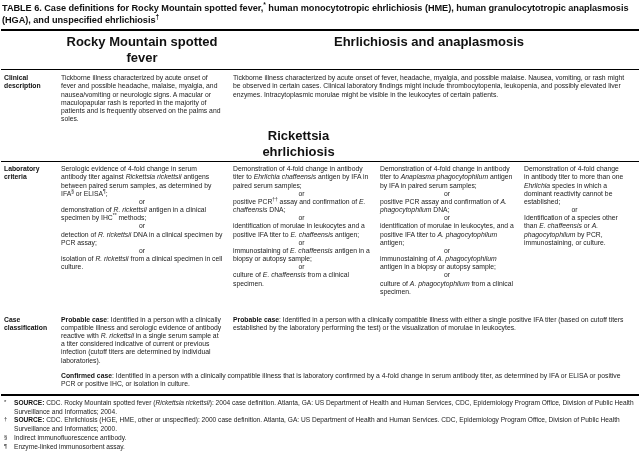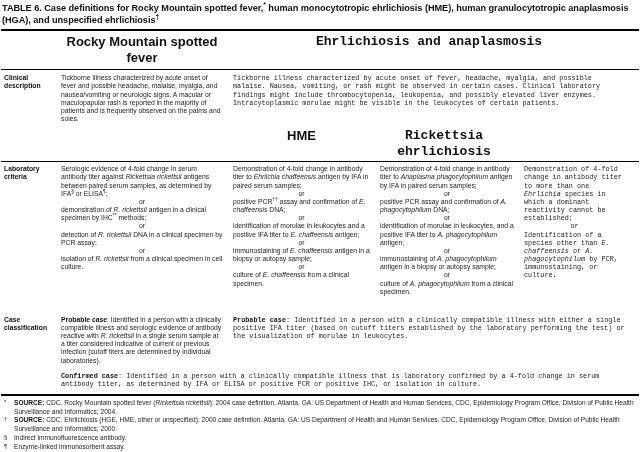--- a/index.html
+++ b/index.html
@@ -18,21 +18,21 @@
   .thin{height:1px;}
   .grid{
     display:grid;
     grid-template-columns:60px 172px 147px 144px 117px;
     box-sizing:border-box;
   }
   .cell{
     box-sizing:border-box;padding-right:10px;
     font-size:6.8px;line-height:1.2;color:#222;
   }
-  .cell:last-child{padding-right:16px;font-family:Liberation Mono, monospace;}
+  .cell:last-child{padding-right:16px;}
   .c1{padding-left:3px;padding-right:4px;}
   .span3{grid-column:3/6;}
   .span4{grid-column:2/6;}
   .ch{font-weight:bold;text-align:center;font-size:13px;color:#111;}
   .head-row{padding:3px 0 4px;}
   .sub-row{padding:3px 0 2px;}
   .rowlabel{font-weight:bold;color:#111;}
   .clinical-row{padding:4px 0 2px;}
   .lab-row{padding:3px 0 6px;}
   .case-row{margin-top:14px;}
@@ -69,21 +69,20 @@
 
   <div class="grid clinical-row">
     <div class="cell c1 rowlabel">Clinical description</div>
     <div class="cell">Tickborne illness characterized by acute onset of fever and possible headache, malaise, myalgia, and nausea/vomiting or neurologic signs. A macular or maculopapular rash is reported in the majority of patients and is frequently observed on the palms and soles.</div>
     <div class="cell span3">Tickborne illness characterized by acute onset of fever, headache, myalgia, and possible malaise. Nausea, vomiting, or rash might be observed in certain cases. Clinical laboratory findings might include thrombocytopenia, leukopenia, and possibly elevated liver enzymes. Intracytoplasmic morulae might be visible in the leukocytes of certain patients.</div>
   </div>
 
   <div class="grid sub-row">
     <div class="cell c1"></div>
     <div class="cell"></div>
-    <div class="cell ch">HME</div>
     <div class="cell ch">Rickettsia ehrlichiosis</div>
   </div>
   <div class="rule thin"></div>
 
   <div class="grid lab-row">
     <div class="cell c1 rowlabel">Laboratory criteria</div>
     <div class="cell">
         <div><span>Serologic evidence of 4-fold change in serum antibody titer against </span><span class="i">Rickettsia rickettsii</span><span> antigens between paired serum samples, as determined by IFA</span><span class="sup">§</span><span> or ELISA</span><span class="sup">¶</span><span>;</span></div>
         <div class="or"><span>or</span></div>
         <div><span>demonstration of </span><span class="i">R. rickettsii</span><span> antigen in a clinical specimen by IHC</span><span class="sup">**</span><span> methods;</span></div>

